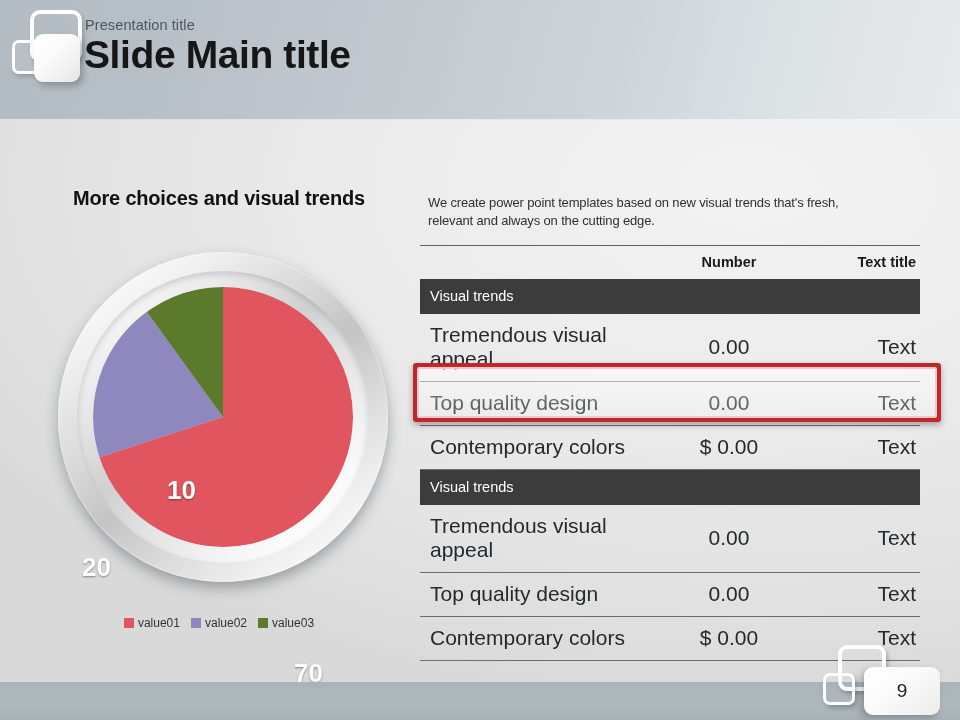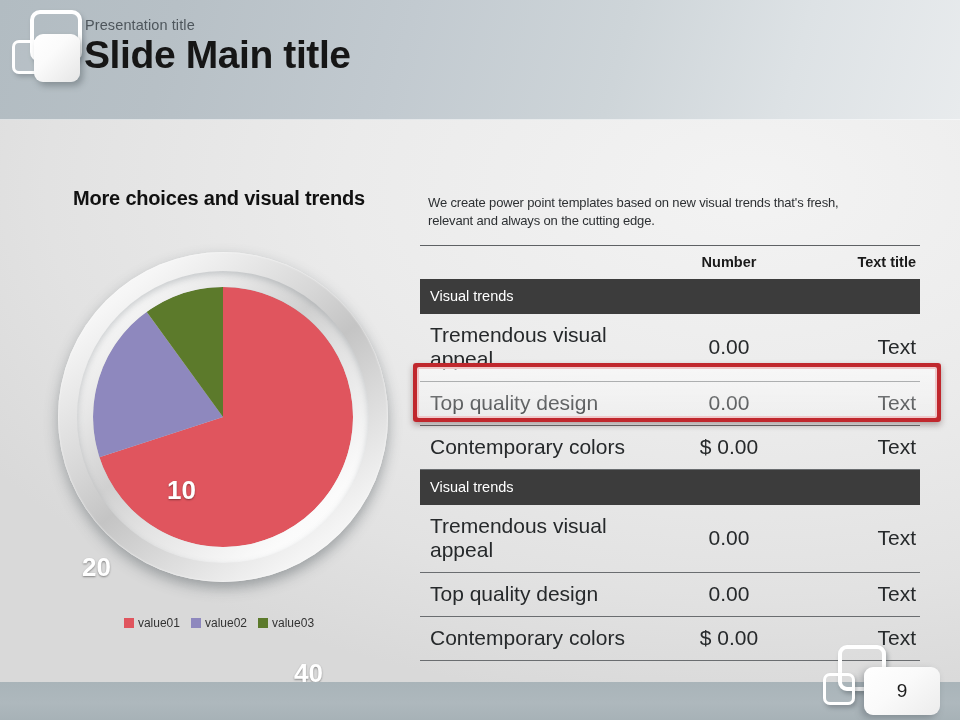--- a/index.html
+++ b/index.html
@@ -196,21 +196,21 @@
 
           <g id="slice-group">
               <path d="M 130 130 L 130 0 A 130 130 0 1 1 6.362652881630055 170.17220926874325 Z" fill="#E0555E"></path>
               <path d="M 130 130 L 6.362652881630055 170.17220926874325 A 130 130 0 0 1 53.58791720197837 24.82779073125691 Z" fill="#8E88BE"></path>
               <path d="M 130 130 L 53.58791720197837 24.82779073125691 A 130 130 0 0 1 129.99999999999997 0 Z" fill="#5C7A2B"></path>
             </g>
         </svg>
       </div>
     </div>
 
-    <div class="pie-label pl-70">40</div>
+    <div class="pie-label pl-70">70</div>
     <div class="pie-label pl-20">20</div>
     <div class="pie-label pl-10">10</div>
 
     <div class="legend">
       <div class="legend-item">
         <span class="legend-swatch" style="background: rgb(224, 85, 94);"></span>
         <span class="legend-label">value01</span>
       </div>
       <div class="legend-item">
         <span class="legend-swatch" style="background: rgb(142, 136, 190);"></span>

